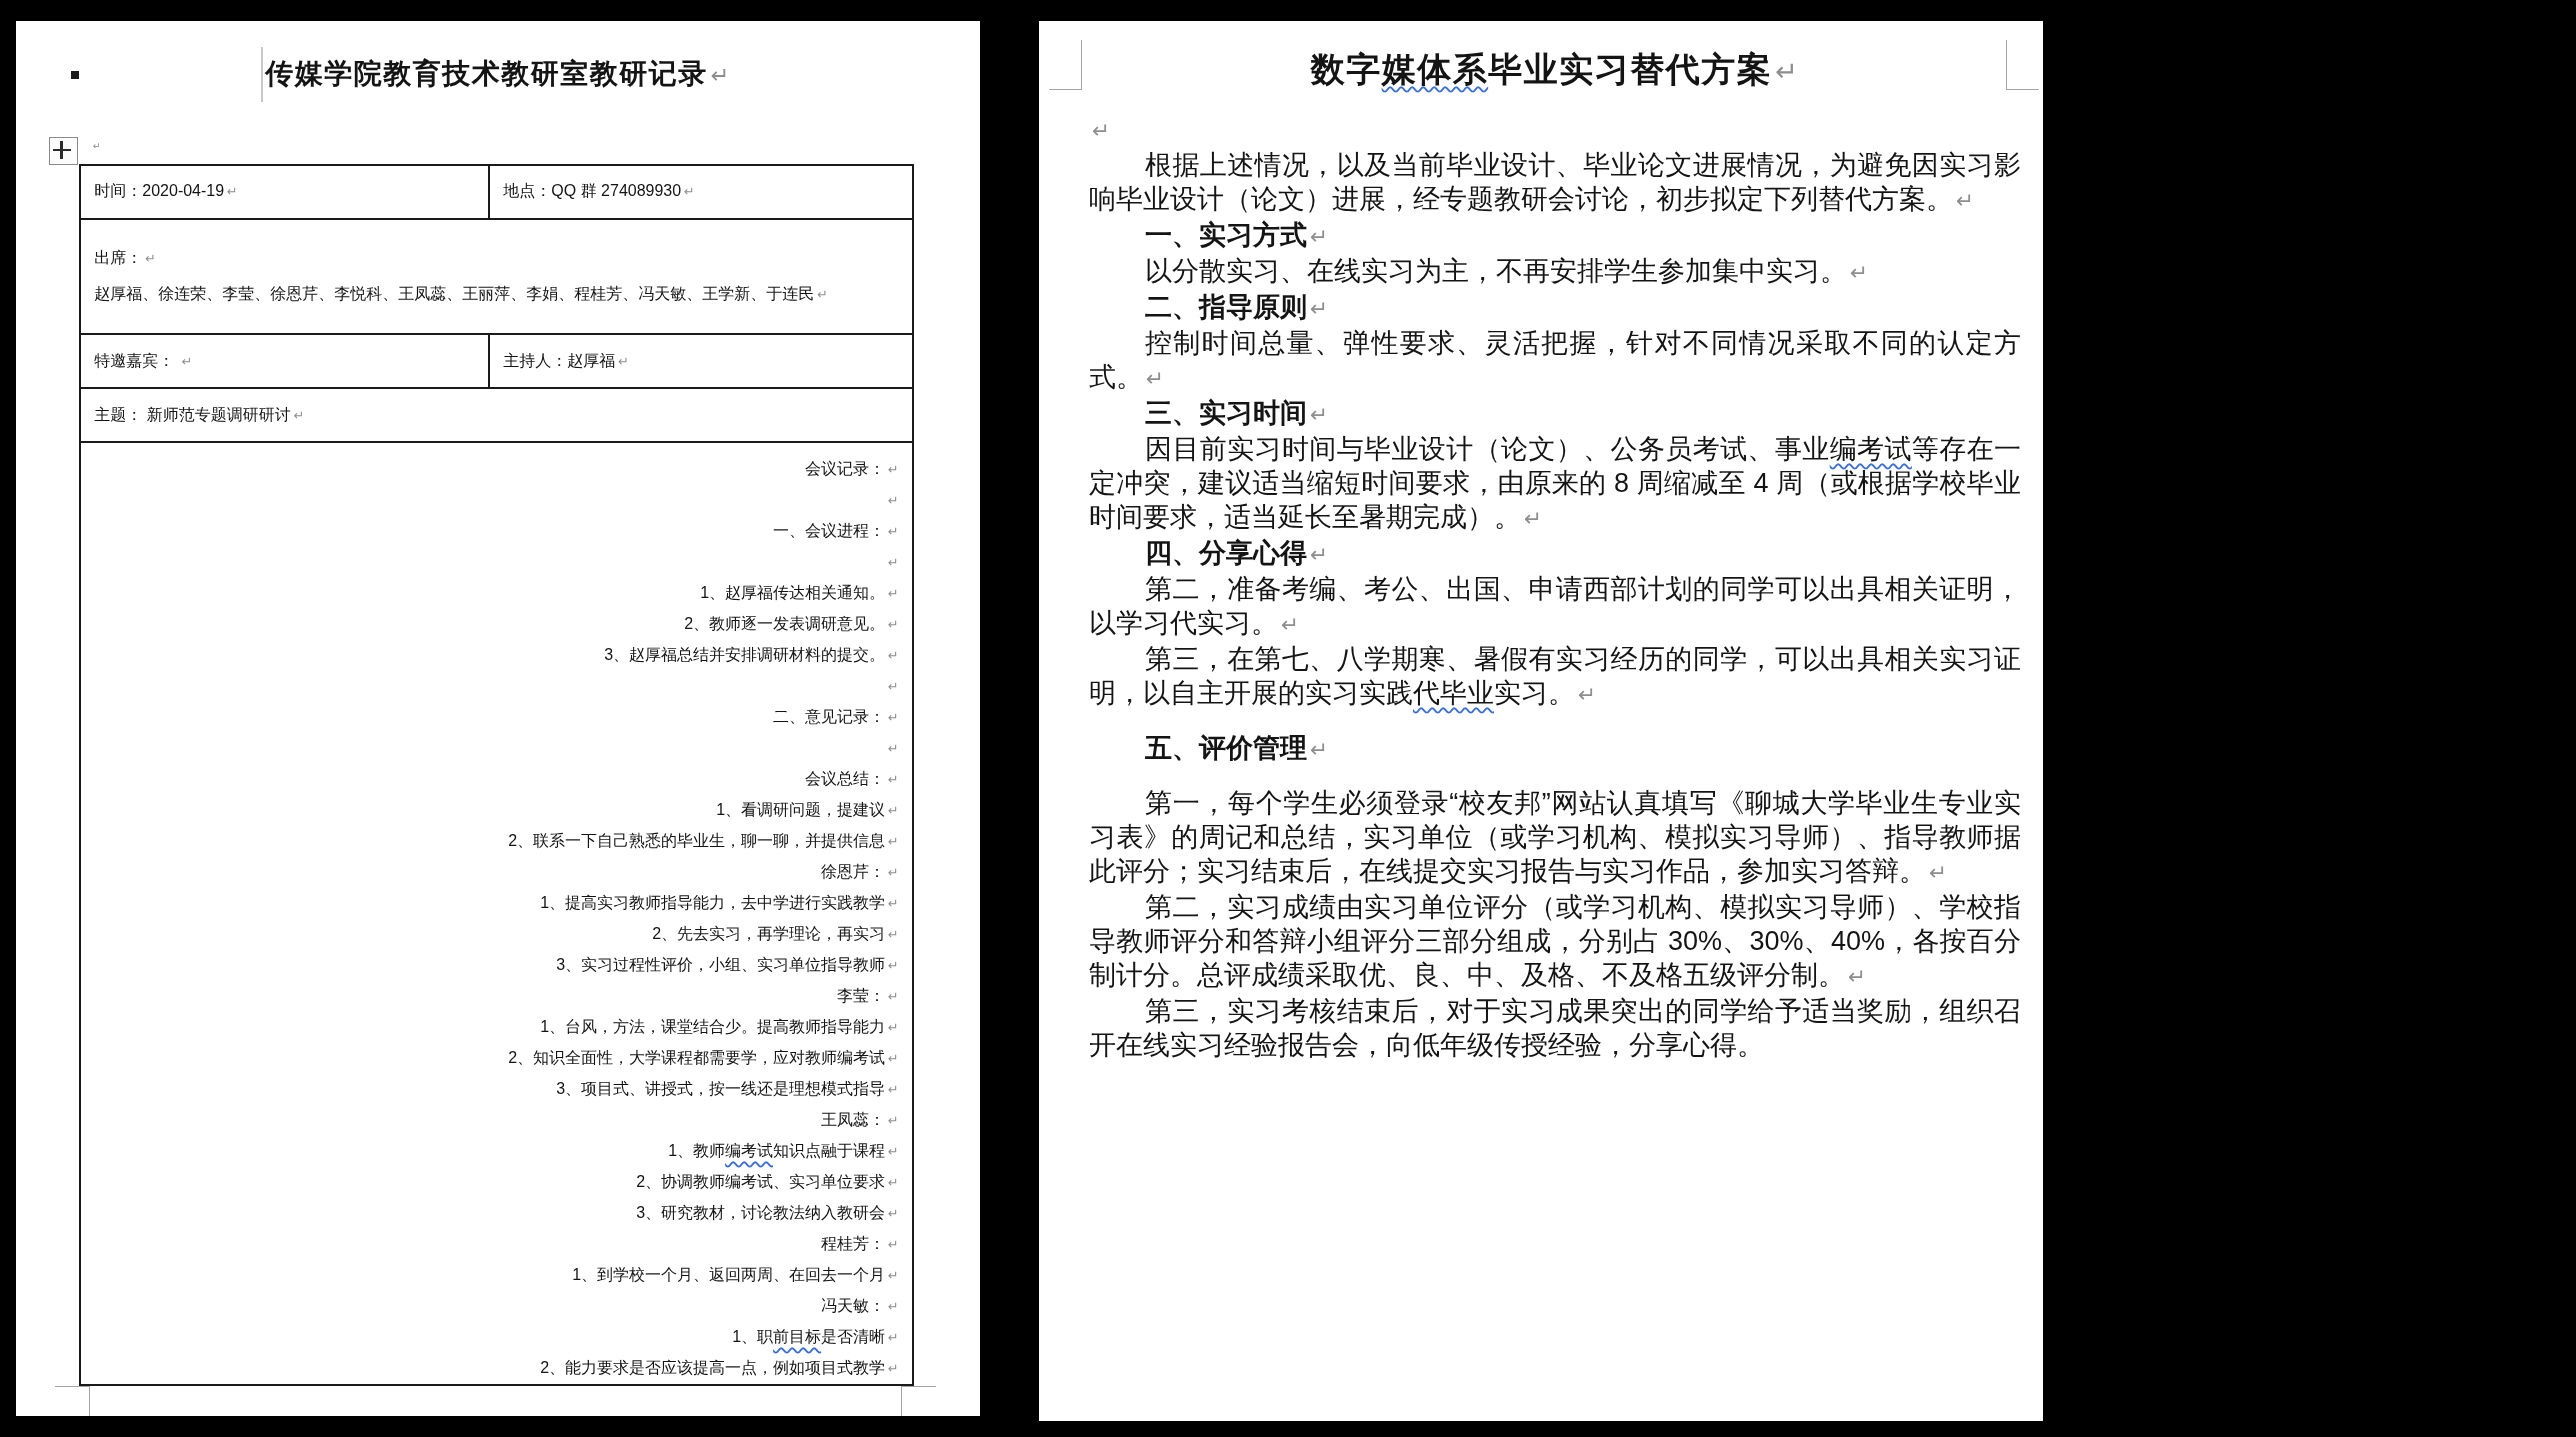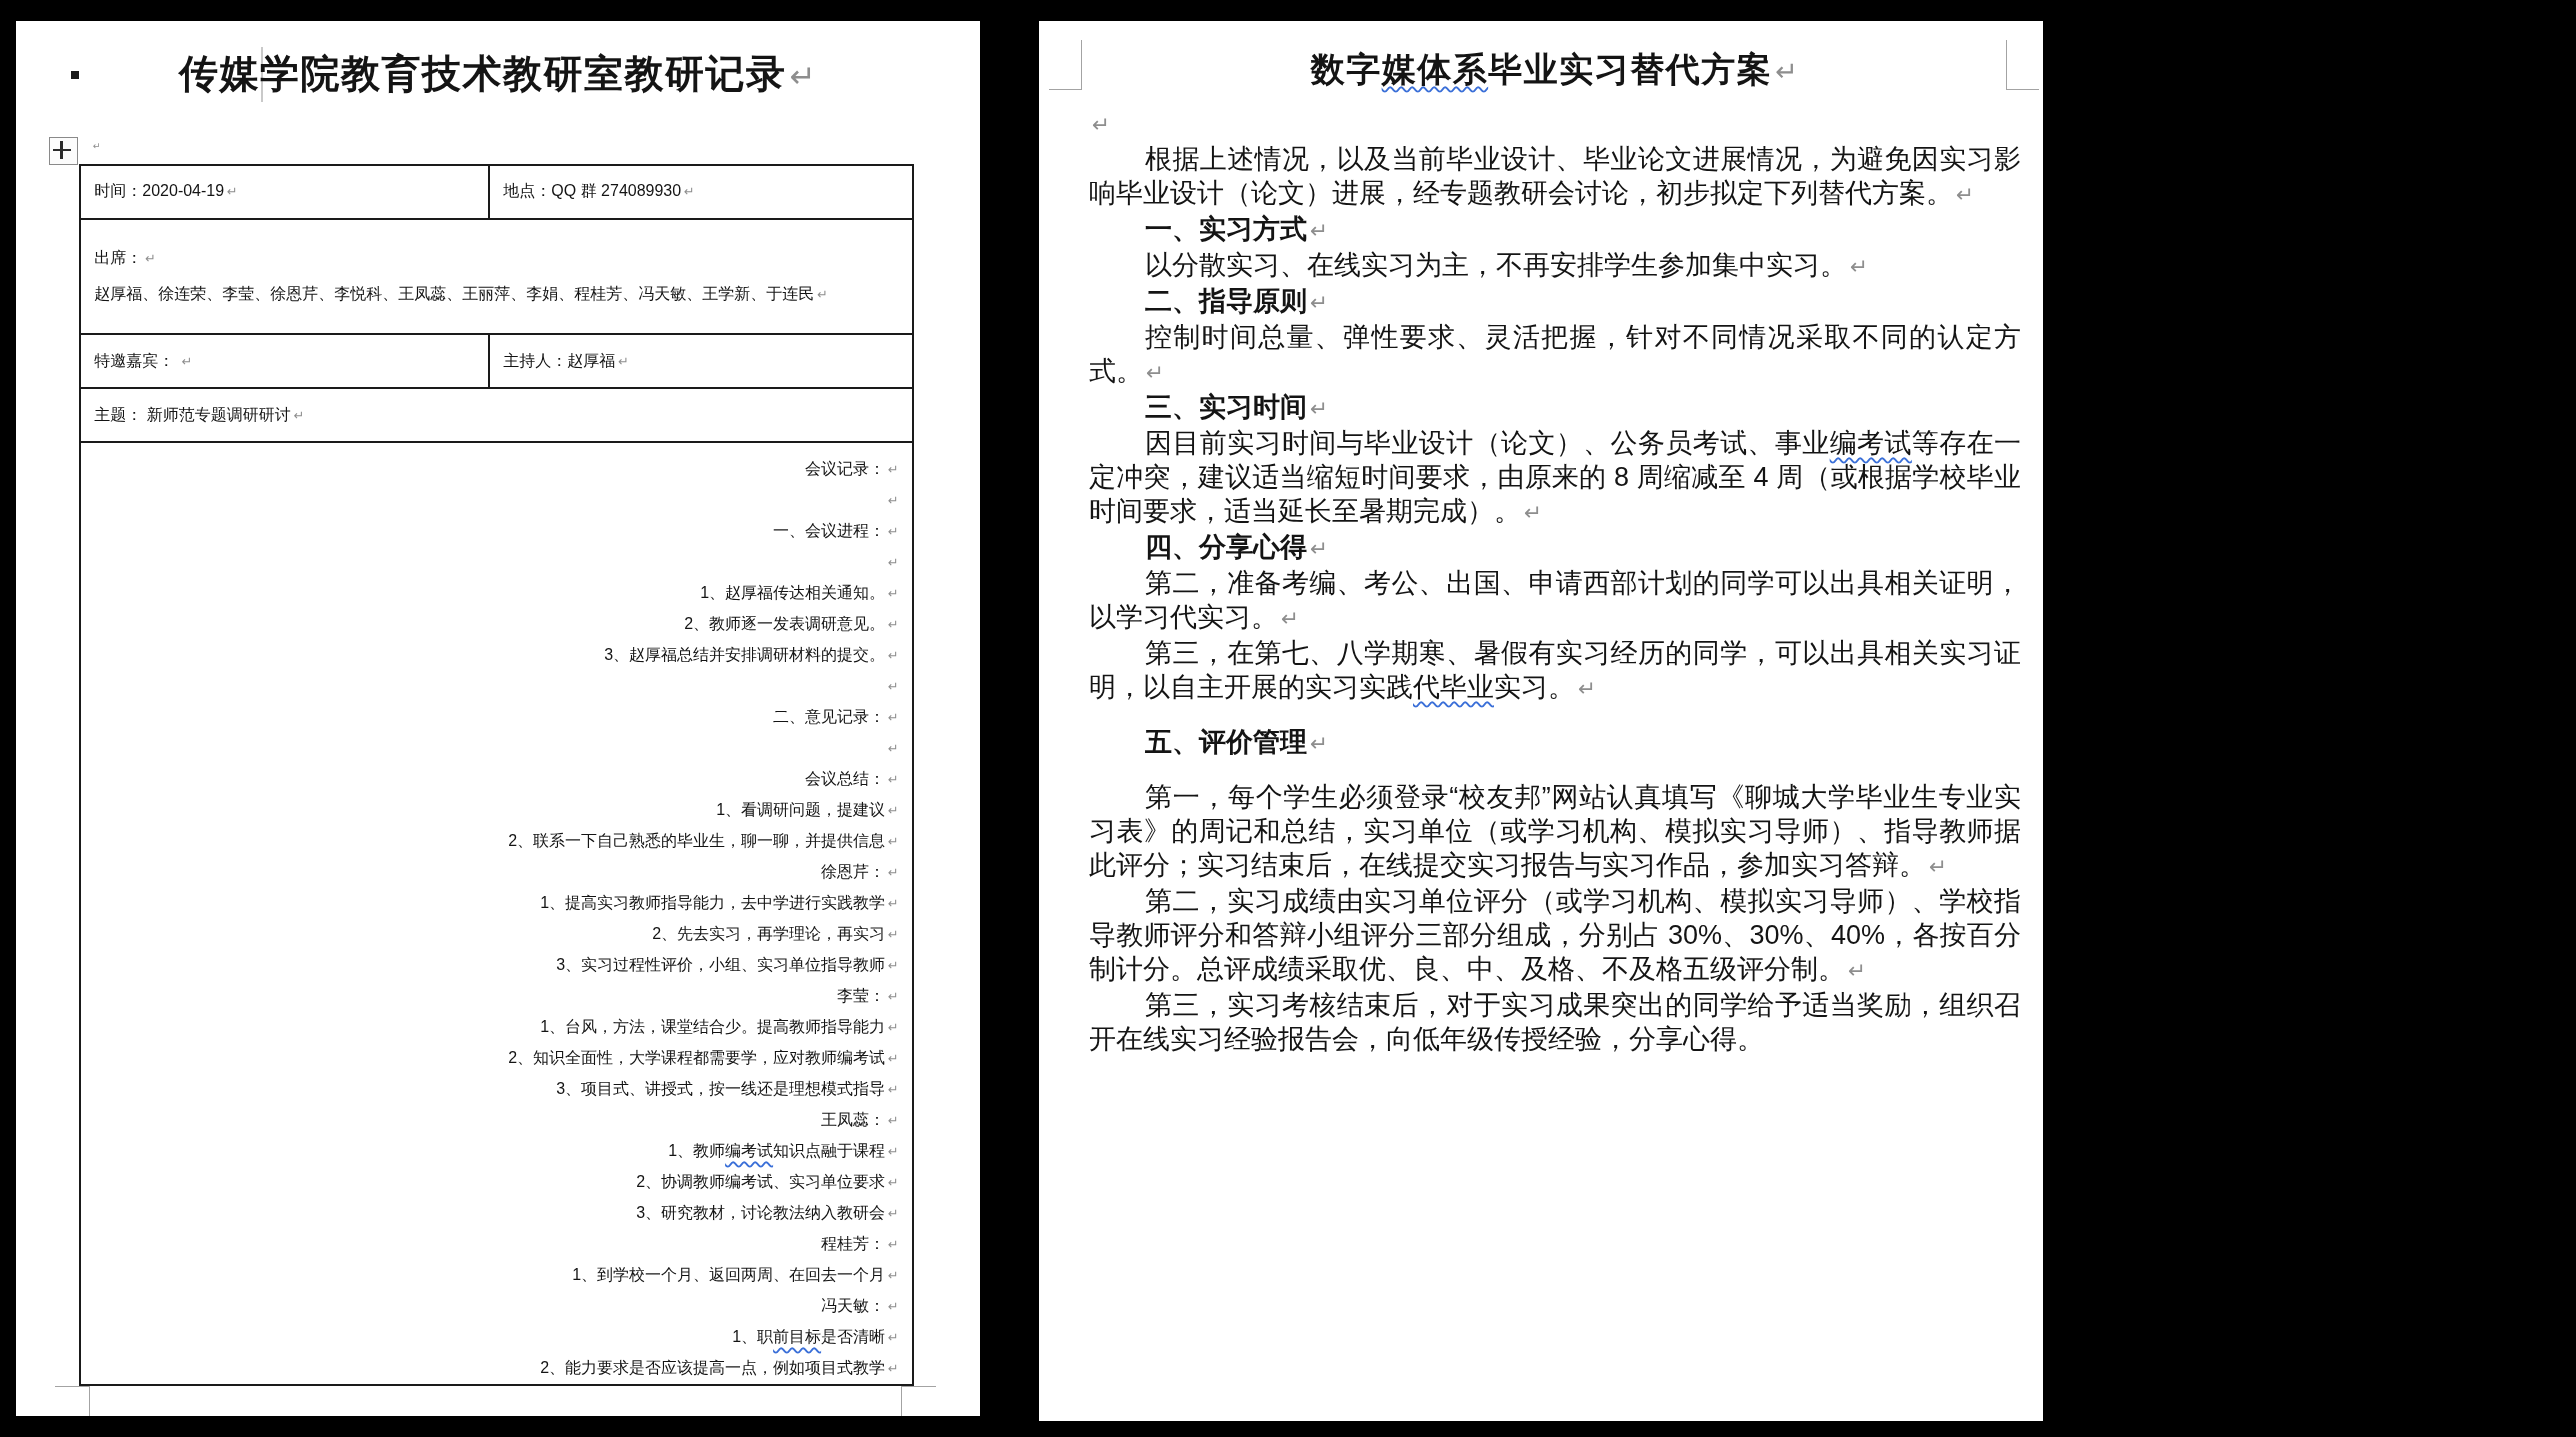--- a/index.html
+++ b/index.html
@@ -6,21 +6,21 @@
   body{
     position:relative;width:2576px;height:1438px;background:#000;
     font-family:"Liberation Sans",sans-serif;color:#141414;overflow:hidden;
   }
   .page{position:absolute;background:#fff;}
   .page-left{left:16px;top:20.6px;width:964px;height:1395px;overflow:hidden;}
   .page-right{left:1039px;top:20.6px;width:1004px;height:1400px;overflow:hidden;}
 
   
   .l-title{position:absolute;left:0;right:0;top:31px;text-align:center;
-           font-size:39px;font-weight:700;line-height:44px;letter-spacing:1.5px;}
+           font-size:28px;font-weight:700;line-height:44px;letter-spacing:1.5px;}
   .bullet{position:absolute;left:55px;top:50px;width:8px;height:8px;background:#1a1a1a;}
   .caret{position:absolute;left:245px;top:26.5px;width:1.5px;height:55px;background:#c9c9c9;}
 
   .move-handle{position:absolute;left:33px;top:116px;width:26.5px;height:26.5px;
                border:1.5px solid #8a8a8a;background:#fcfcfc;}
   .mh-h{position:absolute;left:2.9px;top:11px;width:17.7px;height:2.9px;background:#2b2b2b;}
   .mh-v{position:absolute;left:10.3px;top:3.7px;width:2.9px;height:17.7px;background:#2b2b2b;}
   .top-pmark{position:absolute;left:74px;top:119px;font-size:20.6px;}
 
   .info-table{position:absolute;left:63px;top:143px;width:833px;
@@ -41,21 +41,21 @@
   
   .crop{position:absolute;}
   .crop-bl{left:39px;top:1365px;width:34px;height:29.5px;border-top:1.5px solid #a3a3a3;border-right:1.5px solid #a3a3a3;}
   .crop-br{left:885px;top:1365px;width:34px;height:29.5px;border-top:1.5px solid #a3a3a3;border-left:1.5px solid #a3a3a3;}
   .crop-tl{left:10.3px;top:19px;width:32px;height:49px;border-right:1.5px solid #a3a3a3;border-bottom:1.5px solid #a3a3a3;}
   .crop-tr{left:967px;top:19px;width:32px;height:49px;border-left:1.5px solid #a3a3a3;border-bottom:1.5px solid #a3a3a3;}
 
   
   .r-content{padding:25px 22px 0 50px;}
   .r-title{text-align:center;font-size:34px;font-weight:700;line-height:47px;
-           letter-spacing:1.5px;margin-bottom:11px;}
+           letter-spacing:1.5px;margin-bottom:17px;}
   #right-body .block{font-size:27px;line-height:34px;text-align:justify;text-indent:56px;}
   #right-body .blank{text-indent:0;}
   #right-body .heading{font-weight:700;}
   #right-body .heading-spaced{margin-top:19px;margin-bottom:19px;}
 </style>
 </head>
 <body>
 
 <div>
 

